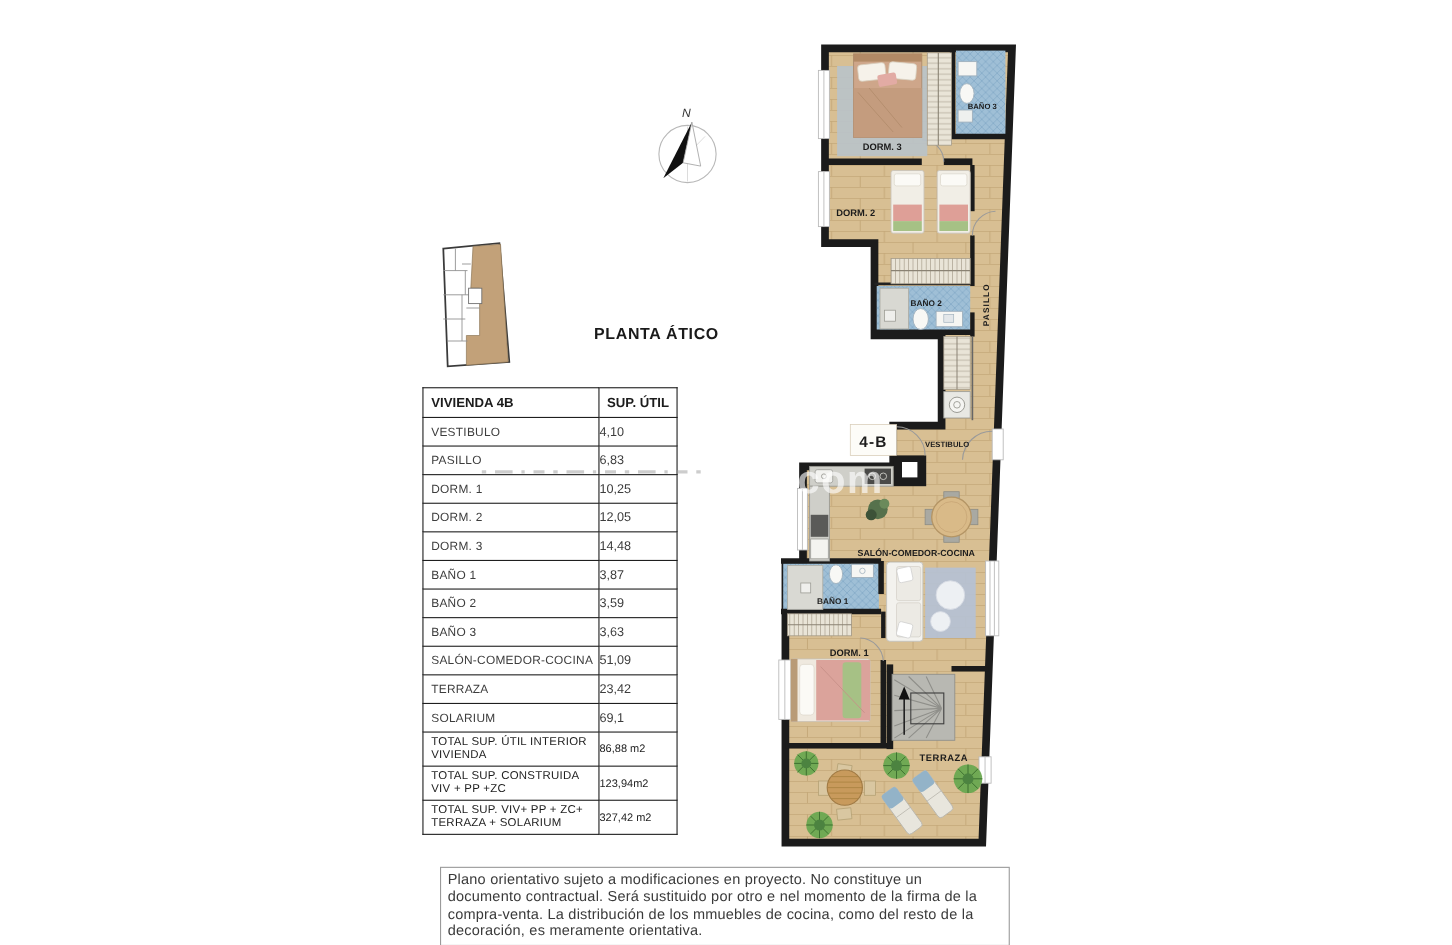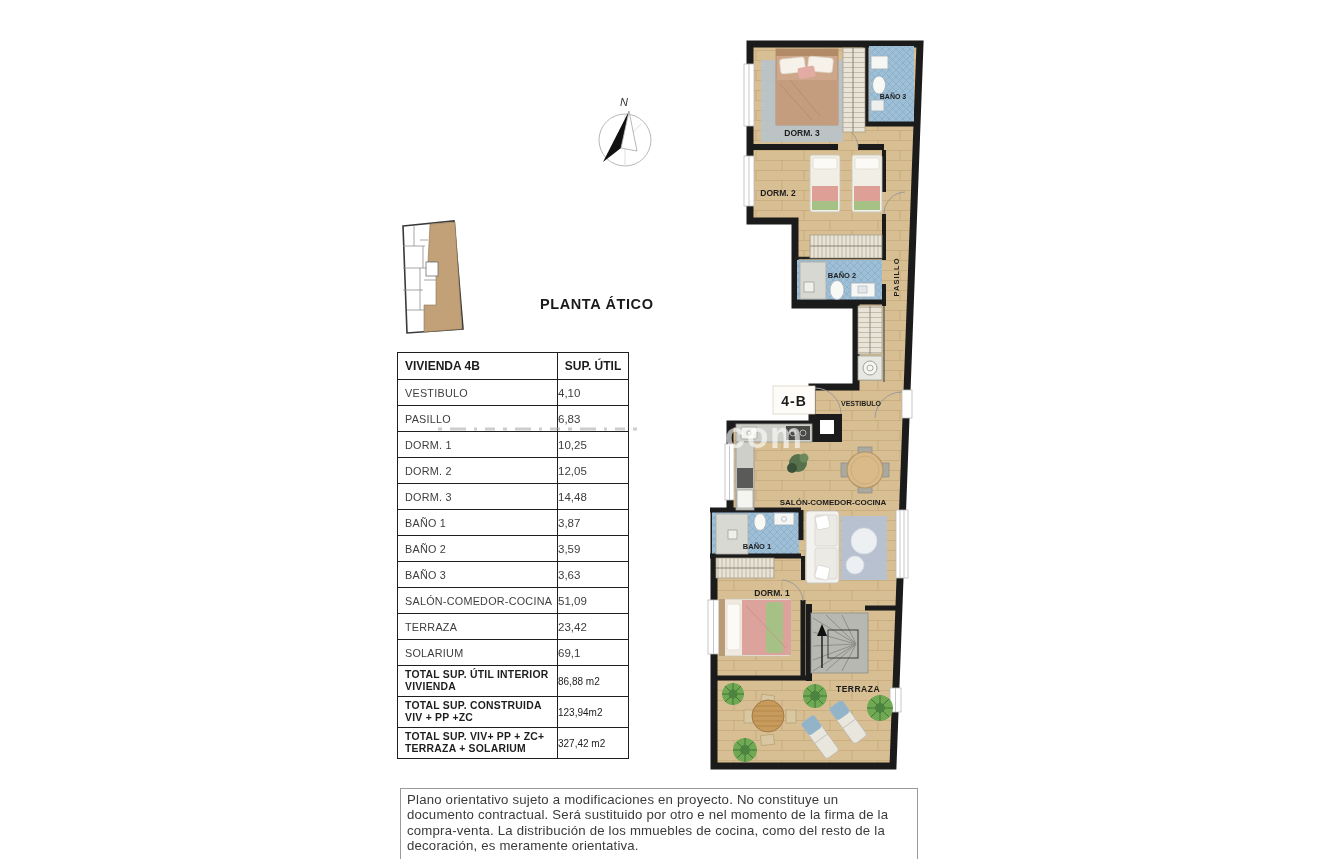--- a/index.html
+++ b/index.html
@@ -2,29 +2,29 @@
 <html><head>
 <meta charset="utf-8">
 <style>
   html,body{margin:0;padding:0;background:#ffffff;}
   #sheet{position:relative;width:1320px;height:859px;background:#ffffff;overflow:hidden;
          font-family:"Liberation Sans",sans-serif;}
   
   .sheet-title{position:absolute;left:540px;top:296px;font-size:14.5px;font-weight:bold;
                letter-spacing:.6px;color:#1a1a1a;}
   
-  table.area-table{position:absolute;left:397px;top:352px;width:231px;border-collapse:collapse;
+  table.area-table{position:absolute;left:384px;top:352px;width:231px;border-collapse:collapse;
                    table-layout:fixed;color:#3d3d3d;z-index:1;}
   .area-table th,.area-table td{border:1.3px solid #1f1f1f;box-sizing:border-box;}
   .area-table th{height:27px;font-size:12px;color:#1c1c1c;}
   .area-table th.c1{text-align:left;padding-left:7px;width:160px;}
   .area-table th.c2{width:71px;}
   .area-table td.lbl{height:26px;font-size:10.8px;padding-left:7px;letter-spacing:.25px;}
   .area-table td.val{height:26px;font-size:11.5px;padding:0;margin-top:40px;}
-  .area-table tr.total td.lbl{font-weight:bold;font-size:10.4px;line-height:1.15;height:31px;color:#1d1d1d;}
+  .area-table tr.total td.lbl{font-weight:normal;font-size:10.4px;line-height:1.15;height:31px;color:#1d1d1d;}
   .area-table tr.total td.val{font-weight:normal;font-size:10px;color:#1d1d1d;}
   
   .disclaimer{position:absolute;left:400px;top:788px;width:518px;box-sizing:border-box;
               border:1px solid #9a9a9a;padding:3px 8px 5px 6px;font-size:13.2px;line-height:1.17;
               color:#3a3a3a;letter-spacing:.2px;}
   
   svg#overlay{position:absolute;left:0;top:0;z-index:2;pointer-events:none;}
   .plan-label{font-family:"Liberation Sans",sans-serif;font-weight:bold;fill:#1c1c1c;}
   .compass-n{font-family:"Liberation Sans",sans-serif;font-style:italic;font-size:11px;fill:#333;}
   .wm{font-family:"Liberation Sans",sans-serif;font-weight:bold;font-size:36px;fill:#ffffff;

